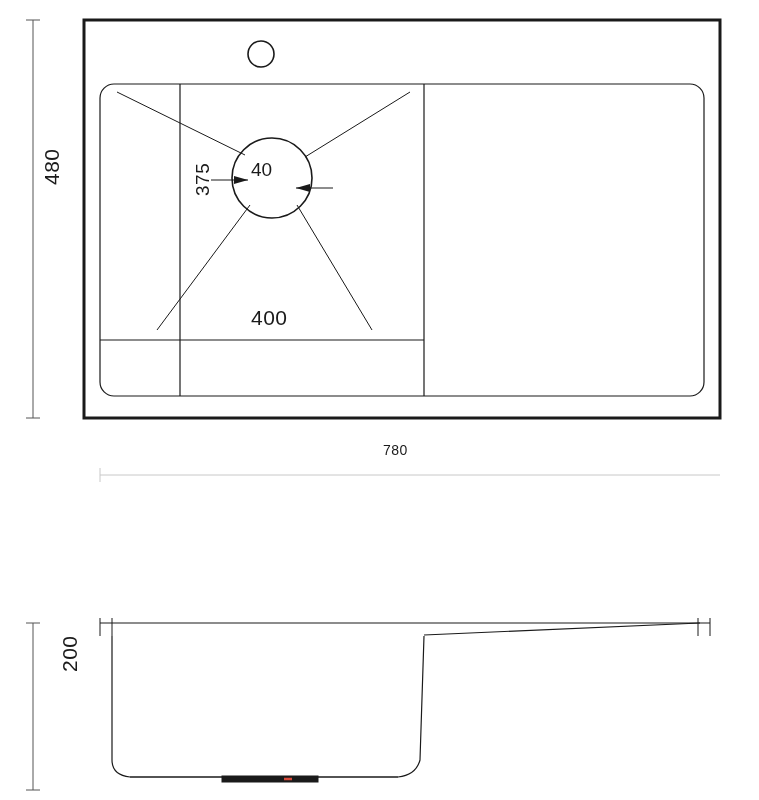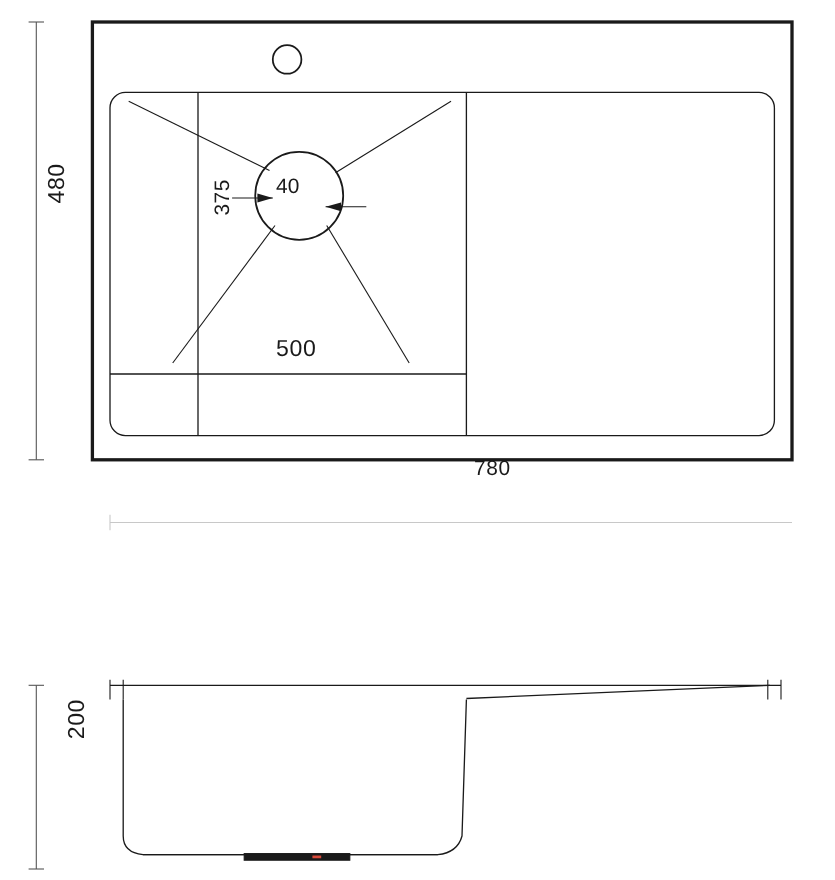--- a/index.html
+++ b/index.html
@@ -32,24 +32,23 @@
   .dim-480 {
     left: 40px;
     top: 185px;
     font-size: 21px;
     letter-spacing: 0.5px;
     transform: rotate(-90deg);
     transform-origin: left top;
   }
   .dim-780 {
     left: 383px;
-    top: 416px;
-    font-size: 19px;
+    top: 442px;
+    font-size: 14px;
     letter-spacing: 0.5px;
-    margin-left: 48px;
   }
   .dim-90 {
     left: 251px;
     top: 159px;
     font-size: 19px;
   }
   .dim-375 {
     left: 192px;
     top: 196px;
     font-size: 19px;
@@ -142,14 +141,14 @@
       <line x1="26" y1="623" x2="40" y2="623" stroke="#555555" stroke-width="1"></line>
       <line x1="26" y1="790" x2="40" y2="790" stroke="#555555" stroke-width="1"></line>
     </g>
   </g>
 </svg>
 
 <div class="dim-label dim-480">480</div>
 <div class="dim-label dim-780">780</div>
 <div class="dim-label dim-90">40</div>
 <div class="dim-label dim-375">375</div>
-<div class="dim-label dim-400">500</div>
+<div class="dim-label dim-400">400</div>
 <div class="dim-label dim-200">200</div>
 
 </body></html>

